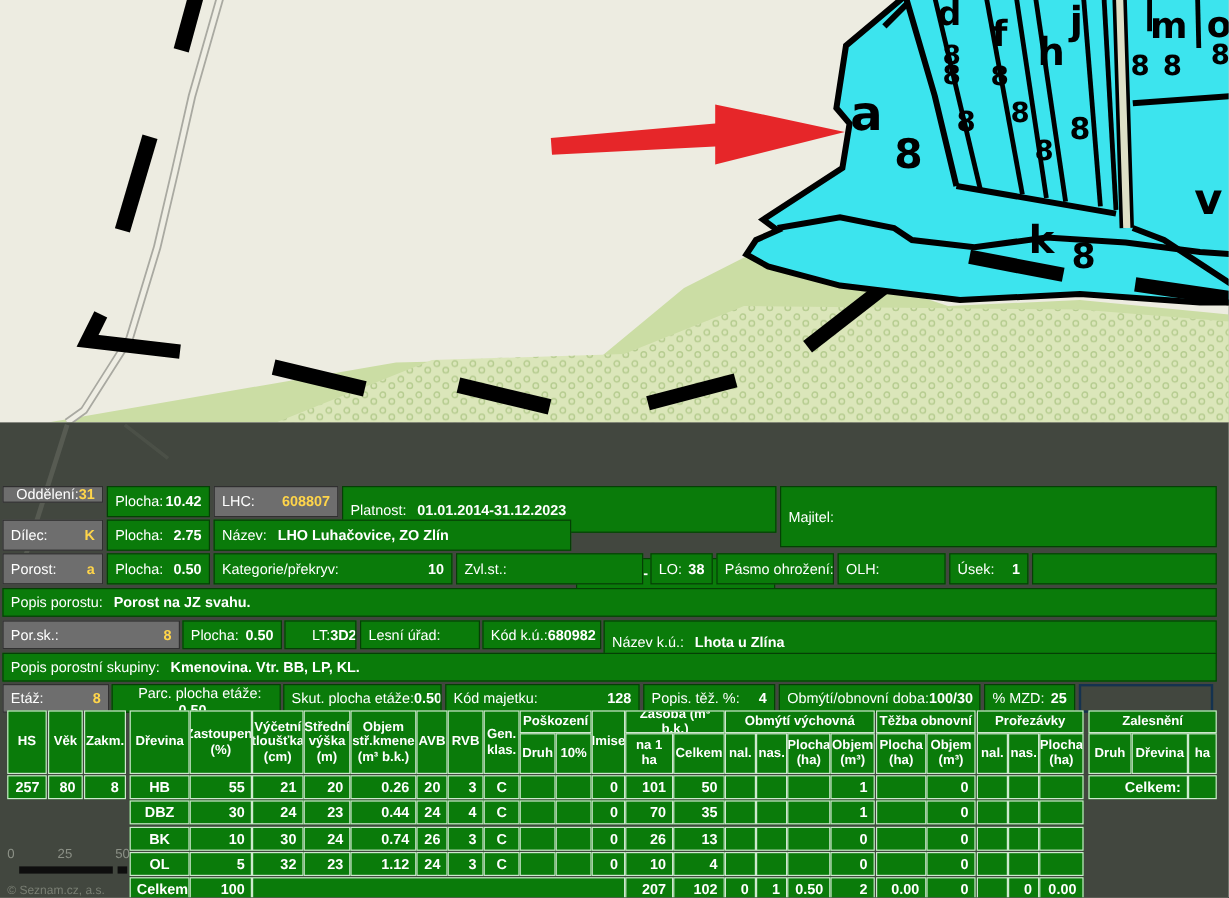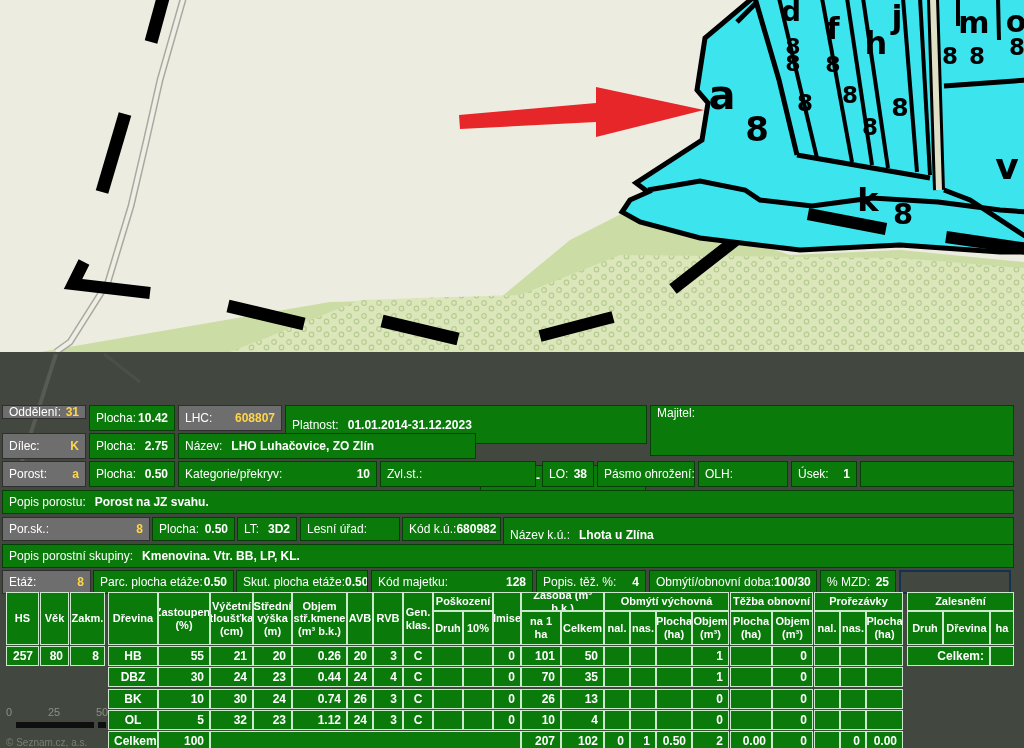--- a/index.html
+++ b/index.html
@@ -19,21 +19,21 @@
   
   .pb{position:absolute;display:flex;align-items:center;font-size:12px;color:#fff;overflow:hidden}
   .pb.green{background:#0a7b0a;border:1px solid #053f05}
   .pb.gray{background:#6e6e6e;border:1px solid #2f2f2f}
   .pb.outline{background:transparent;border:2px solid #14324f}
   .pb .lbl{padding-left:6px;white-space:nowrap}
   .pb .val{font-weight:bold;white-space:nowrap}
   .pb.spread{justify-content:space-between}
   .pb.spread .val{padding-right:6px}
   .pb.inline .val,.pb.inline-top .val{margin-left:9px}
-  .pb.inline-top{align-items:flex-start;padding-top:0}
+  .pb.inline-top{align-items:center;padding-top:0}
   .pb.gray .val{color:#ffd54a}
   
   .tc{position:absolute;background:#0a7b0a;border:1px solid #cde9cd;color:#fff;
       font-weight:bold;font-size:12px;display:flex;align-items:center;
       justify-content:flex-end;padding-right:5px;overflow:hidden}
   .tc.ctr{justify-content:center;padding-right:0}
   .tc.lft{justify-content:flex-start;padding-left:5px;padding-right:0}
   .th{position:absolute;background:#0a7b0a;border:1px solid #cde9cd;color:#fff;
       font-weight:bold;font-size:11px;line-height:1.15;display:flex;align-items:center;
       justify-content:center;text-align:center;padding:0 1px;overflow:hidden}
@@ -127,21 +127,21 @@
 
   <div id="overlay">
     <svg width="1024" height="396" viewBox="0 0 1024 396">
       <path d="M56,2 L16,128" stroke="#6b7065" stroke-width="4" fill="none" opacity="0.5"></path>
       <path d="M104,2 L140,30" stroke="#595e54" stroke-width="3" fill="none" opacity="0.4"></path>
     </svg>
   </div>
 
 
   <div id="panel-layer">
-      <div class="pb gray spread" style="left: 2px; top: 405px; width: 84px; height: 14px;">
+      <div class="pb gray spread" style="left: 2px; top: 405px; width: 84px; height: 14px; justify-content: flex-end;">
         <span class="lbl">Oddělení:</span>
         <span class="val">31</span>
       </div>
       <div class="pb green spread" style="left: 89px; top: 405px; width: 86px; height: 26px;">
         <span class="lbl">Plocha:</span>
         <span class="val">10.42</span>
       </div>
       <div class="pb gray spread" style="left: 178px; top: 405px; width: 104px; height: 26px;">
         <span class="lbl">LHC:</span>
         <span class="val">608807</span>
@@ -208,21 +208,21 @@
         <span class="val">Porost na JZ svahu.</span>
       </div>
       <div class="pb gray spread" style="left: 2px; top: 517px; width: 148px; height: 24px;">
         <span class="lbl">Por.sk.:</span>
         <span class="val">8</span>
       </div>
       <div class="pb green spread" style="left: 152px; top: 517px; width: 83px; height: 24px;">
         <span class="lbl">Plocha:</span>
         <span class="val">0.50</span>
       </div>
-      <div class="pb green spread" style="left: 237px; top: 517px; width: 60px; height: 24px;">
+      <div class="pb green spread" style="left: 237px; top: 517px; width: 60px; height: 24px; padding-left: 16px;">
         <span class="lbl">LT:</span>
         <span class="val">3D2</span>
       </div>
       <div class="pb green inline" style="left: 300px; top: 517px; width: 100px; height: 24px;">
         <span class="lbl">Lesní úřad:</span>
         <span class="val"></span>
       </div>
       <div class="pb green spread" style="left: 402px; top: 517px; width: 99px; height: 24px;">
         <span class="lbl">Kód k.ú.:</span>
         <span class="val">680982</span>
@@ -232,21 +232,21 @@
         <span class="val">Lhota u Zlína</span>
       </div>
       <div class="pb green inline" style="left: 2px; top: 544px; width: 1012px; height: 24px;">
         <span class="lbl">Popis porostní skupiny:</span>
         <span class="val">Kmenovina. Vtr. BB, LP, KL.</span>
       </div>
       <div class="pb gray spread" style="left: 2px; top: 570px; width: 89px; height: 24px;">
         <span class="lbl">Etáž:</span>
         <span class="val">8</span>
       </div>
-      <div class="pb green spread" style="left: 93px; top: 570px; width: 141px; height: 24px;">
+      <div class="pb green spread" style="left: 93px; top: 570px; width: 141px; height: 24px; flex-direction: column;">
         <span class="lbl">Parc. plocha etáže:</span>
         <span class="val">0.50</span>
       </div>
       <div class="pb green spread" style="left: 236px; top: 570px; width: 132px; height: 24px;">
         <span class="lbl">Skut. plocha etáže:</span>
         <span class="val">0.50</span>
       </div>
       <div class="pb green spread" style="left: 371px; top: 570px; width: 162px; height: 24px;">
         <span class="lbl">Kód majetku:</span>
         <span class="val">128</span>

